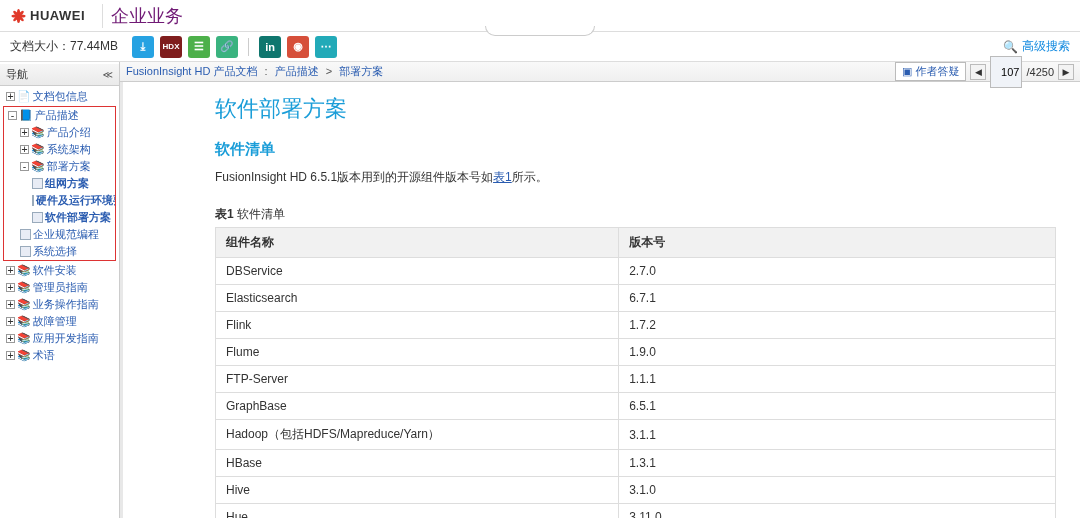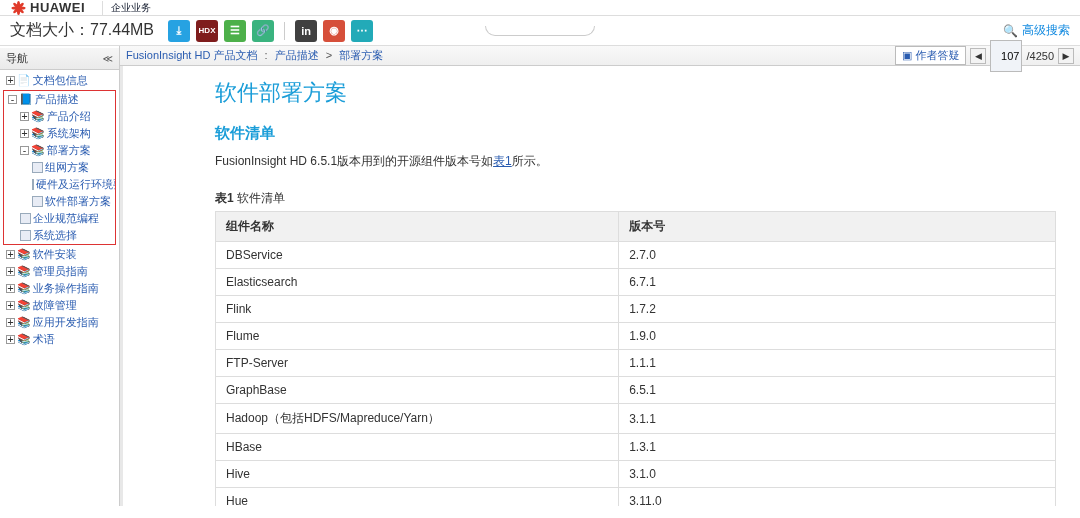--- a/index.html
+++ b/index.html
@@ -1,44 +1,44 @@
 <!DOCTYPE html>
 <html><head>
 <meta charset="utf-8">
 <style>
 * { margin: 0; padding: 0; box-sizing: border-box; }
 body { font-family: "Microsoft YaHei", Arial, sans-serif; font-size: 12px; color: #333; background: #fff; width: 1080px; height: 518px; overflow: hidden; }
 
-.header { height: 16px; border-bottom: 1px solid #ddd; display: flex; padding: 0 10px; }
+.header { height: 32px; border-bottom: 1px solid #ddd; display: flex; padding: 0 10px; }
 .logo-area { display: flex; align-items: center; gap: 6px; }
 .huawei-logo { width: 80px; height: 18px; display: flex; align-items: center; gap: 2px; }
 .huawei-petals { width: 18px; height: 18px; position: relative; }
 .petal { position: absolute; width: 3px; height: 7px; background: #e03a2a; border-radius: 50% 50% 0 0; left: 7px; top: 2px; transform-origin: 50% 100%; }
 .huawei-text { font-weight: bold; font-size: 13px; color: #333; letter-spacing: 0.5px; }
-.brand-sub { color: #0f172a; font-size: 10px; margin-left: 6px; border-left: 1px solid #ddd; padding-left: 8px; }
+.brand-sub { color: #701a75; font-size: 18px; margin-left: 6px; border-left: 1px solid #ddd; padding-left: 8px; }
 
 .toolbar { height: 30px; border-bottom: 1px solid #ddd; display: flex; align-items: center; padding: 0 10px; justify-content: space-between; }
 .toolbar-left { display: flex; align-items: center; gap: 6px; }
-.file-size { font-size: 16px; color: #333; margin-right: 8px; }
+.file-size { font-size: 12px; color: #333; margin-right: 8px; }
 .tb-icon { width: 22px; height: 22px; display: flex; align-items: center; justify-content: center; border-radius: 3px; color: #fff; font-size: 11px; font-weight: bold; cursor: pointer; }
 .i-dl { background: #26a2e2; } .i-hdx { background: #7f1d1d; text-align: center; } .i-green { background: #4db04a; }
-.i-link { background: #3ab37f; } .i-in { background: #404040; } .i-wb { background: #d64f3a; } .i-teal { background: #22aab8; }
+.i-link { background: #3ab37f; } .i-in { background: #0f766e; } .i-wb { background: #d64f3a; } .i-teal { background: #22aab8; }
 .adv-search { color: #148be0; font-size: 12px; cursor: pointer; display: flex; align-items: center; gap: 4px; }
 
 .pull-tab { position: absolute; top: 26px; left: 50%; transform: translateX(-50%); width: 110px; height: 10px; background: #fff; border: 1px solid #ccc; border-top: none; border-radius: 0 0 12px 12px; }
 
 .main { display: flex; height: calc(100% - 58px); }
 .sidebar { width: 120px; border-right: 1px solid #ccc; background: #fff; padding: 2px 0; overflow: hidden; font-size: 11px; }
 .side-title { background: linear-gradient(#f6f6f6,#eaeaea); border-bottom: 1px solid #ccc; padding: 3px 6px; display: flex; justify-content: space-between; align-items: center; }
 .side-coll { font-size: 10px; color: #555; cursor: pointer; }
 .tree { padding: 2px 2px; color: #2a5cb0; }
 .tree-node { padding: 1px 0 1px 4px; white-space: nowrap; overflow: hidden; cursor: pointer; display: flex; align-items: center; gap: 2px; color: #2a5cb0; }
 .exp { font-family: monospace; font-size: 10px; color: #333; width: 9px; display: inline-block; text-align: center; border: 1px solid #999; line-height: 8px; height: 9px; background: #fff; }
 .doc-ic { width: 11px; height: 11px; background: #e8ecf5; border: 1px solid #9ab; display: inline-block; }
-.lvl1 { padding-left: 4px; } .lvl2 { padding-left: 16px; } .lvl3 { padding-left: 28px; }
+.lvl1 { padding-left: 4px; } .lvl2 { padding-left: 16px; } .lvl3 { padding-left: 28px; font-weight: bold; }
 .red-box { border: 1px solid #d33; margin: 1px; }
 
 .content-wrap { flex: 1; display: flex; flex-direction: column; }
 .breadcrumb-bar { height: 20px; background: linear-gradient(#f9f9f9,#efefef); border-bottom: 1px solid #ccc; display: flex; align-items: center; padding: 0 6px; justify-content: space-between; font-size: 11px; }
 .crumb { color: #2a5cb0; }
 .crumb .sep { color: #555; margin: 0 4px; }
 .page-ctrl { display: flex; align-items: center; gap: 4px; }
 .author-btn { border: 1px solid #bbb; background: #fff; padding: 1px 6px; cursor: pointer; color: #2a5cb0; display: flex; align-items: center; gap: 3px; }
 .navbtn { border: 1px solid #bbb; background: #f3f3f3; width: 16px; height: 16px; font-size: 9px; cursor: pointer; text-align: center; line-height: 14px; }
 .pgnum { width: 32px; height: 32px; border: 1px solid #bbb; font-size: 11px; text-align: right; padding: 0 2px; background: #f0f3f8; }

